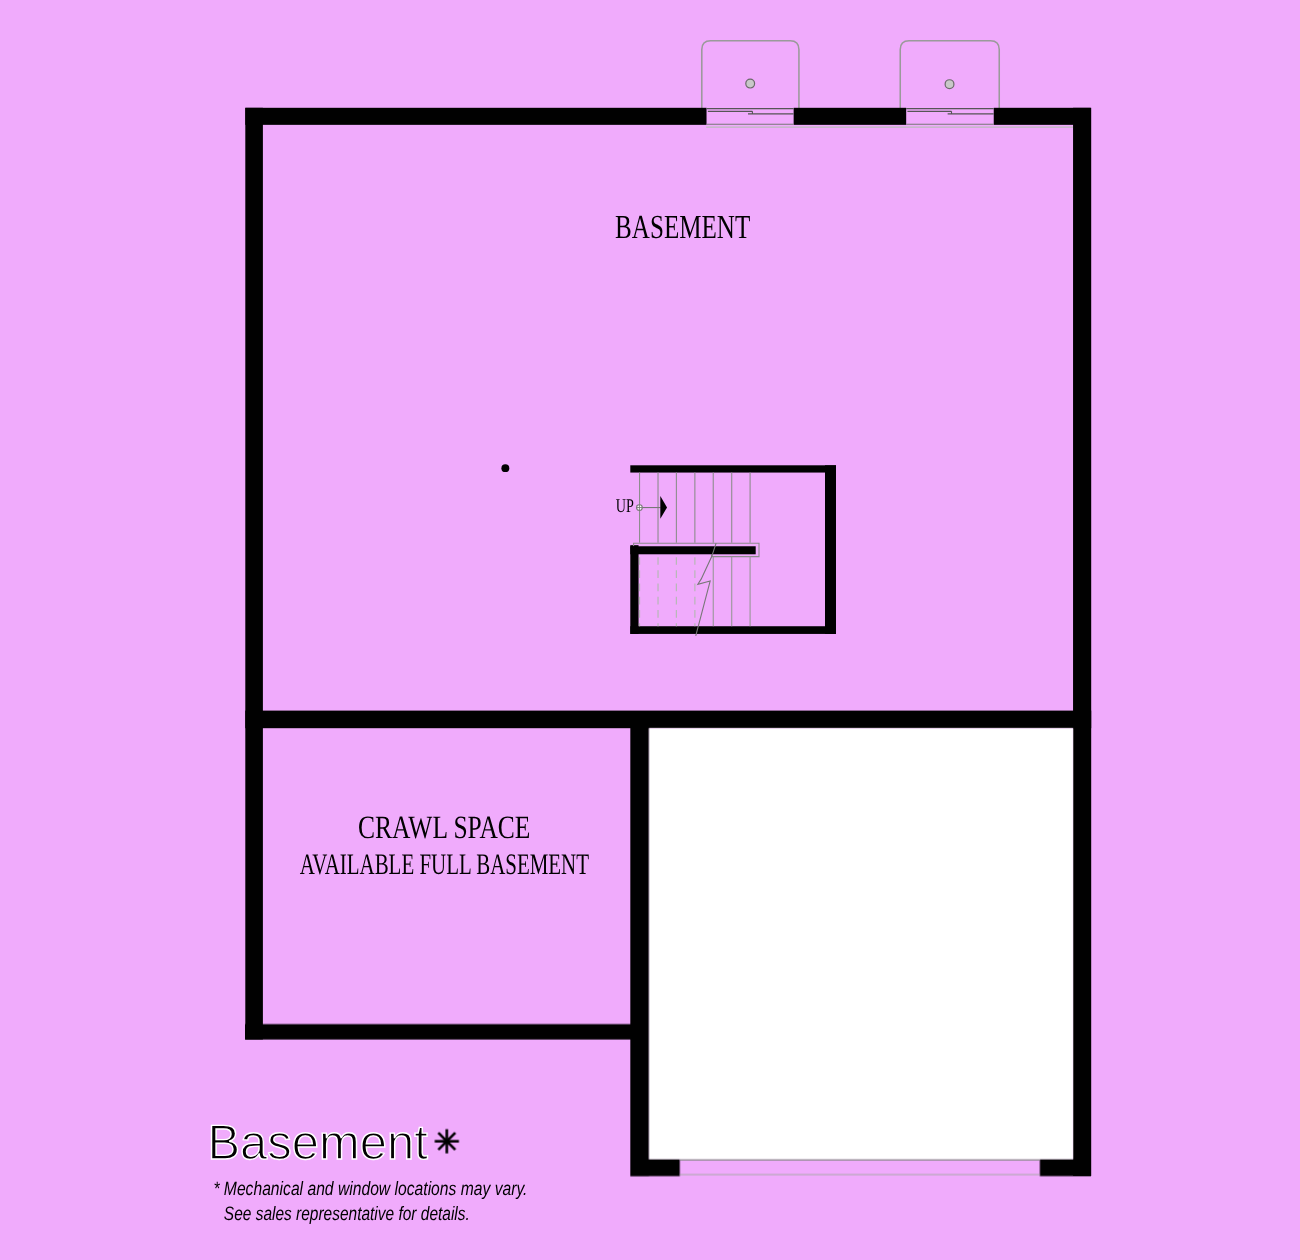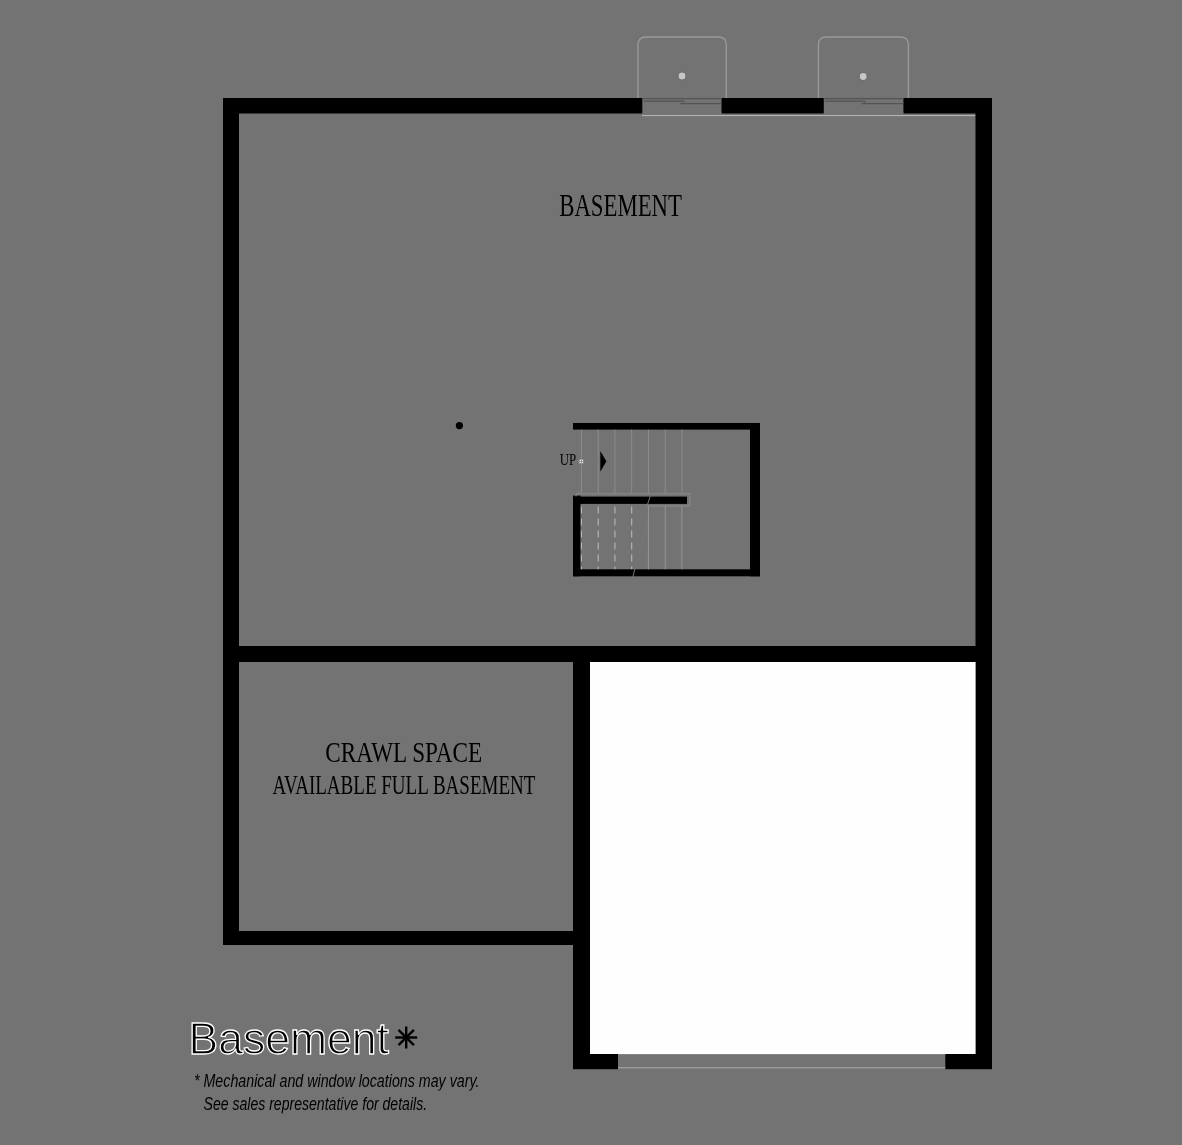--- a/index.html
+++ b/index.html
@@ -1,16 +1,16 @@
 <!DOCTYPE html>
 <html><head>
 <meta charset="utf-8">
 <style>
   html,body{margin:0;padding:0;background:#ffffff;}
-  #plan{position:relative;width:1182px;height:1145px;background:#737373;overflow:hidden;}
+  #plan{position:relative;width:1182px;height:1145px;background:#f0abfc;overflow:hidden;}
   svg{position:absolute;left:0;top:0;opacity:0.999;}
   text{fill:#000000;} g.txt{will-change:transform;}
 </style>
 </head>
 <body>
 
 <div id="plan">
 <svg width="1182" height="1145" viewBox="0 0 1182 1145">
 
   <g>

